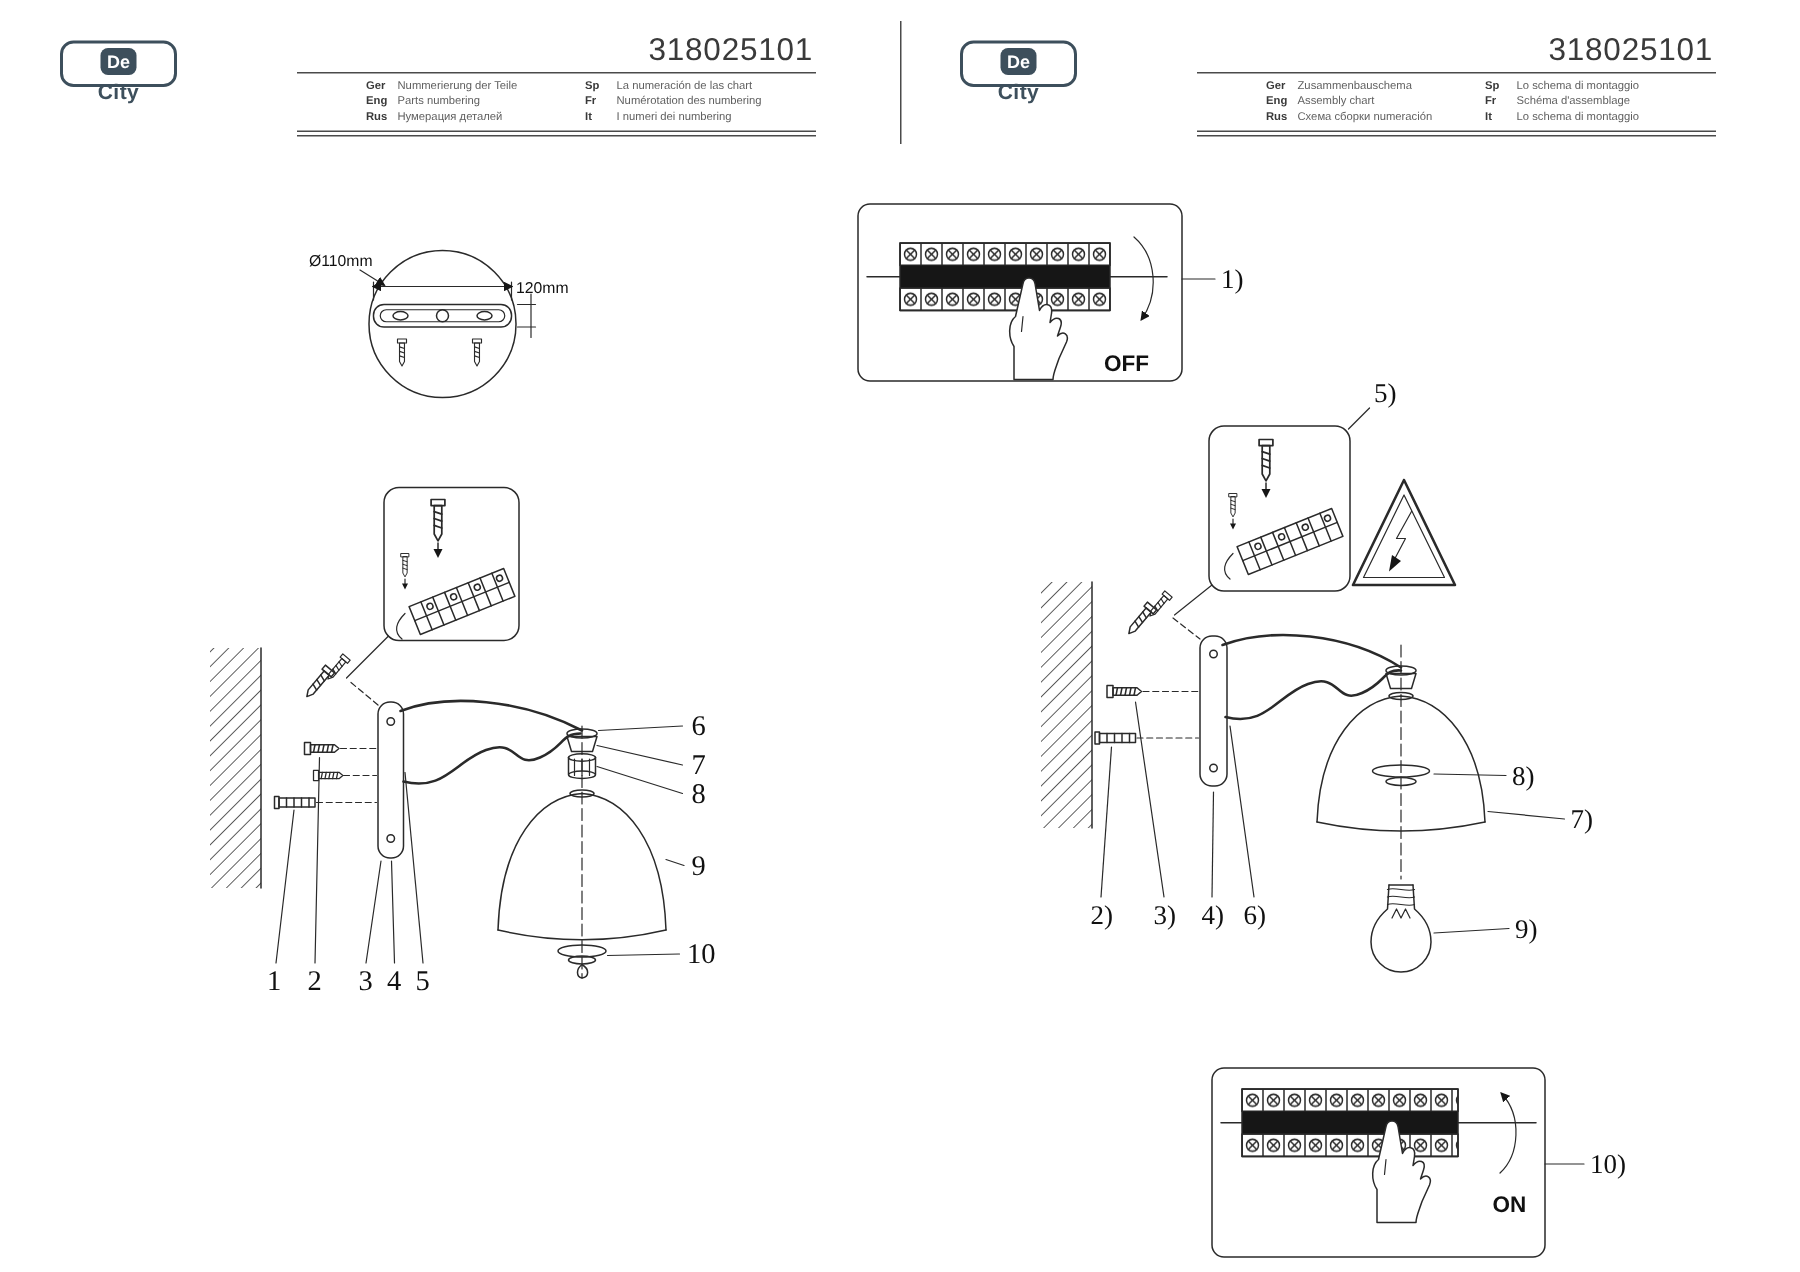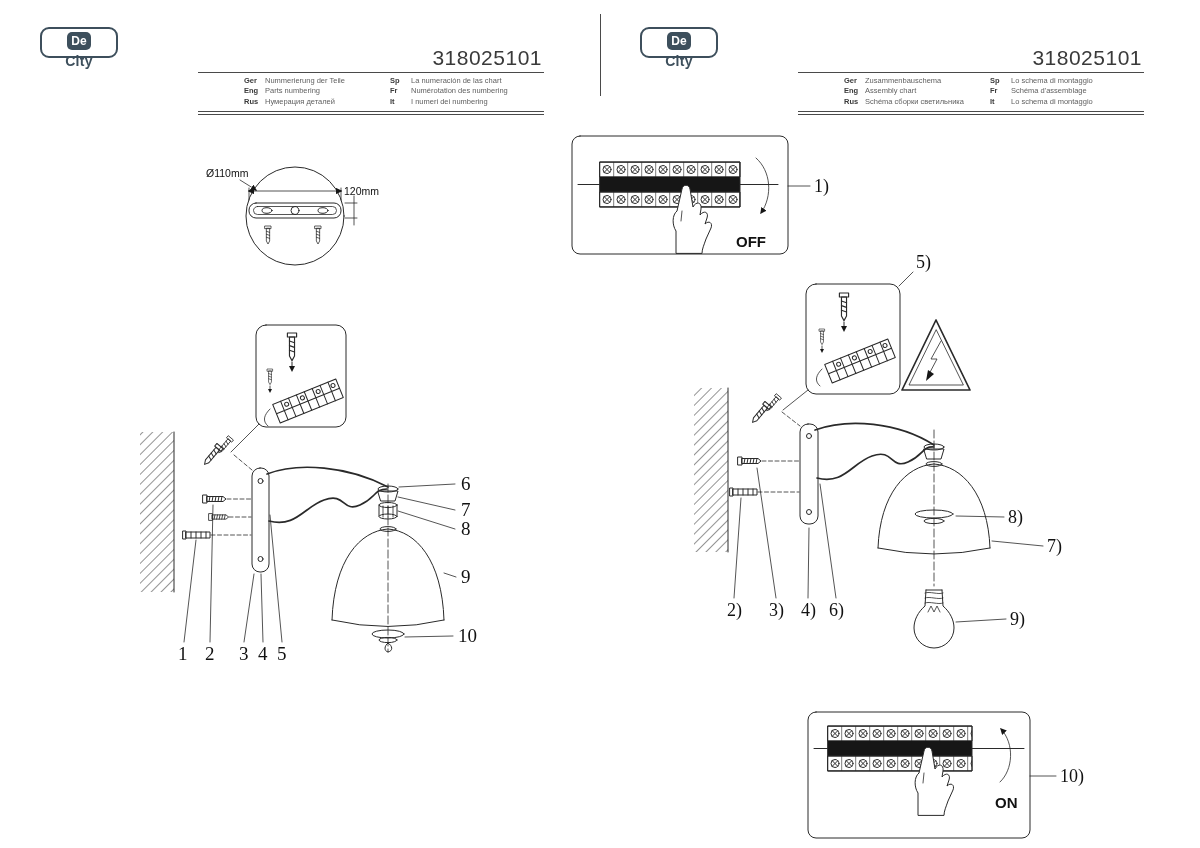--- a/index.html
+++ b/index.html
@@ -8,21 +8,21 @@
   
   .panel-header{position:absolute;top:20px;width:506px;height:80px;z-index:2;}
   .logo{position:absolute;left:2px;top:7px;width:78px;height:31px;border:2px solid #3d4f5c;
         border-radius:9px;display:flex;align-items:center;gap:3px;padding:3px 5px;
         box-sizing:border-box;background:#fff;flex-direction:column;}
   .logo-badge{background:#3d4f5c;color:#fff;font-weight:700;font-size:12px;line-height:1;
               padding:3px 4px;border-radius:5px;}
   .logo-city{color:#3d4f5c;font-weight:700;font-size:14px;letter-spacing:.3px;text-align:center;}
   .header-main{position:absolute;left:160px;right:0;top:2px;}
   .sheet-title{font-size:21px;color:#3a3a3a;text-align:right;line-height:24px;
-               padding:0 2px 2px 0;border-bottom:1px solid #4a4a4a;letter-spacing:.5px;margin-top:24px;}
+               padding:0 2px 2px 0;border-bottom:1px solid #4a4a4a;letter-spacing:.5px;}
   .lang-block{display:flex;padding:3px 0 4px 2px;border-bottom:1px solid #4a4a4a;}
   .rule-2{border-bottom:1px solid #4a4a4a;margin-top:2.5px;}
   .lang-col{width:146px;flex:0 0 146px;}
   .lang-col-2{flex:1;width:auto;}
   .lang-row{display:flex;font-size:7.5px;line-height:10.3px;color:#5f5f5f;margin-left:44px;}
   .lang-code{width:21px;flex:0 0 21px;font-weight:700;color:#3a3a3a;}
   .lang-text{white-space:nowrap;}
   .panel-divider{position:absolute;top:14px;height:82px;width:1px;background:#4a4a4a;z-index:2;}
   
   .diagram-layer{position:absolute;left:0;top:0;width:1200px;height:848px;z-index:1;}
@@ -373,21 +373,21 @@
           <div class="lang-row">
             <span class="lang-code">Ger</span>
             <span class="lang-text">Zusammenbauschema</span>
           </div>
           <div class="lang-row">
             <span class="lang-code">Eng</span>
             <span class="lang-text">Assembly chart</span>
           </div>
           <div class="lang-row">
             <span class="lang-code">Rus</span>
-            <span class="lang-text">Schéma сборки светильника</span>
+            <span class="lang-text">Схема сборки numeración</span>
           </div>
         </div>
         <div class="lang-col lang-col-2">
           <div class="lang-row">
             <span class="lang-code">Sp</span>
             <span class="lang-text">Lo schema di montaggio</span>
           </div>
           <div class="lang-row">
             <span class="lang-code">Fr</span>
             <span class="lang-text">Schéma d'assemblage</span>

